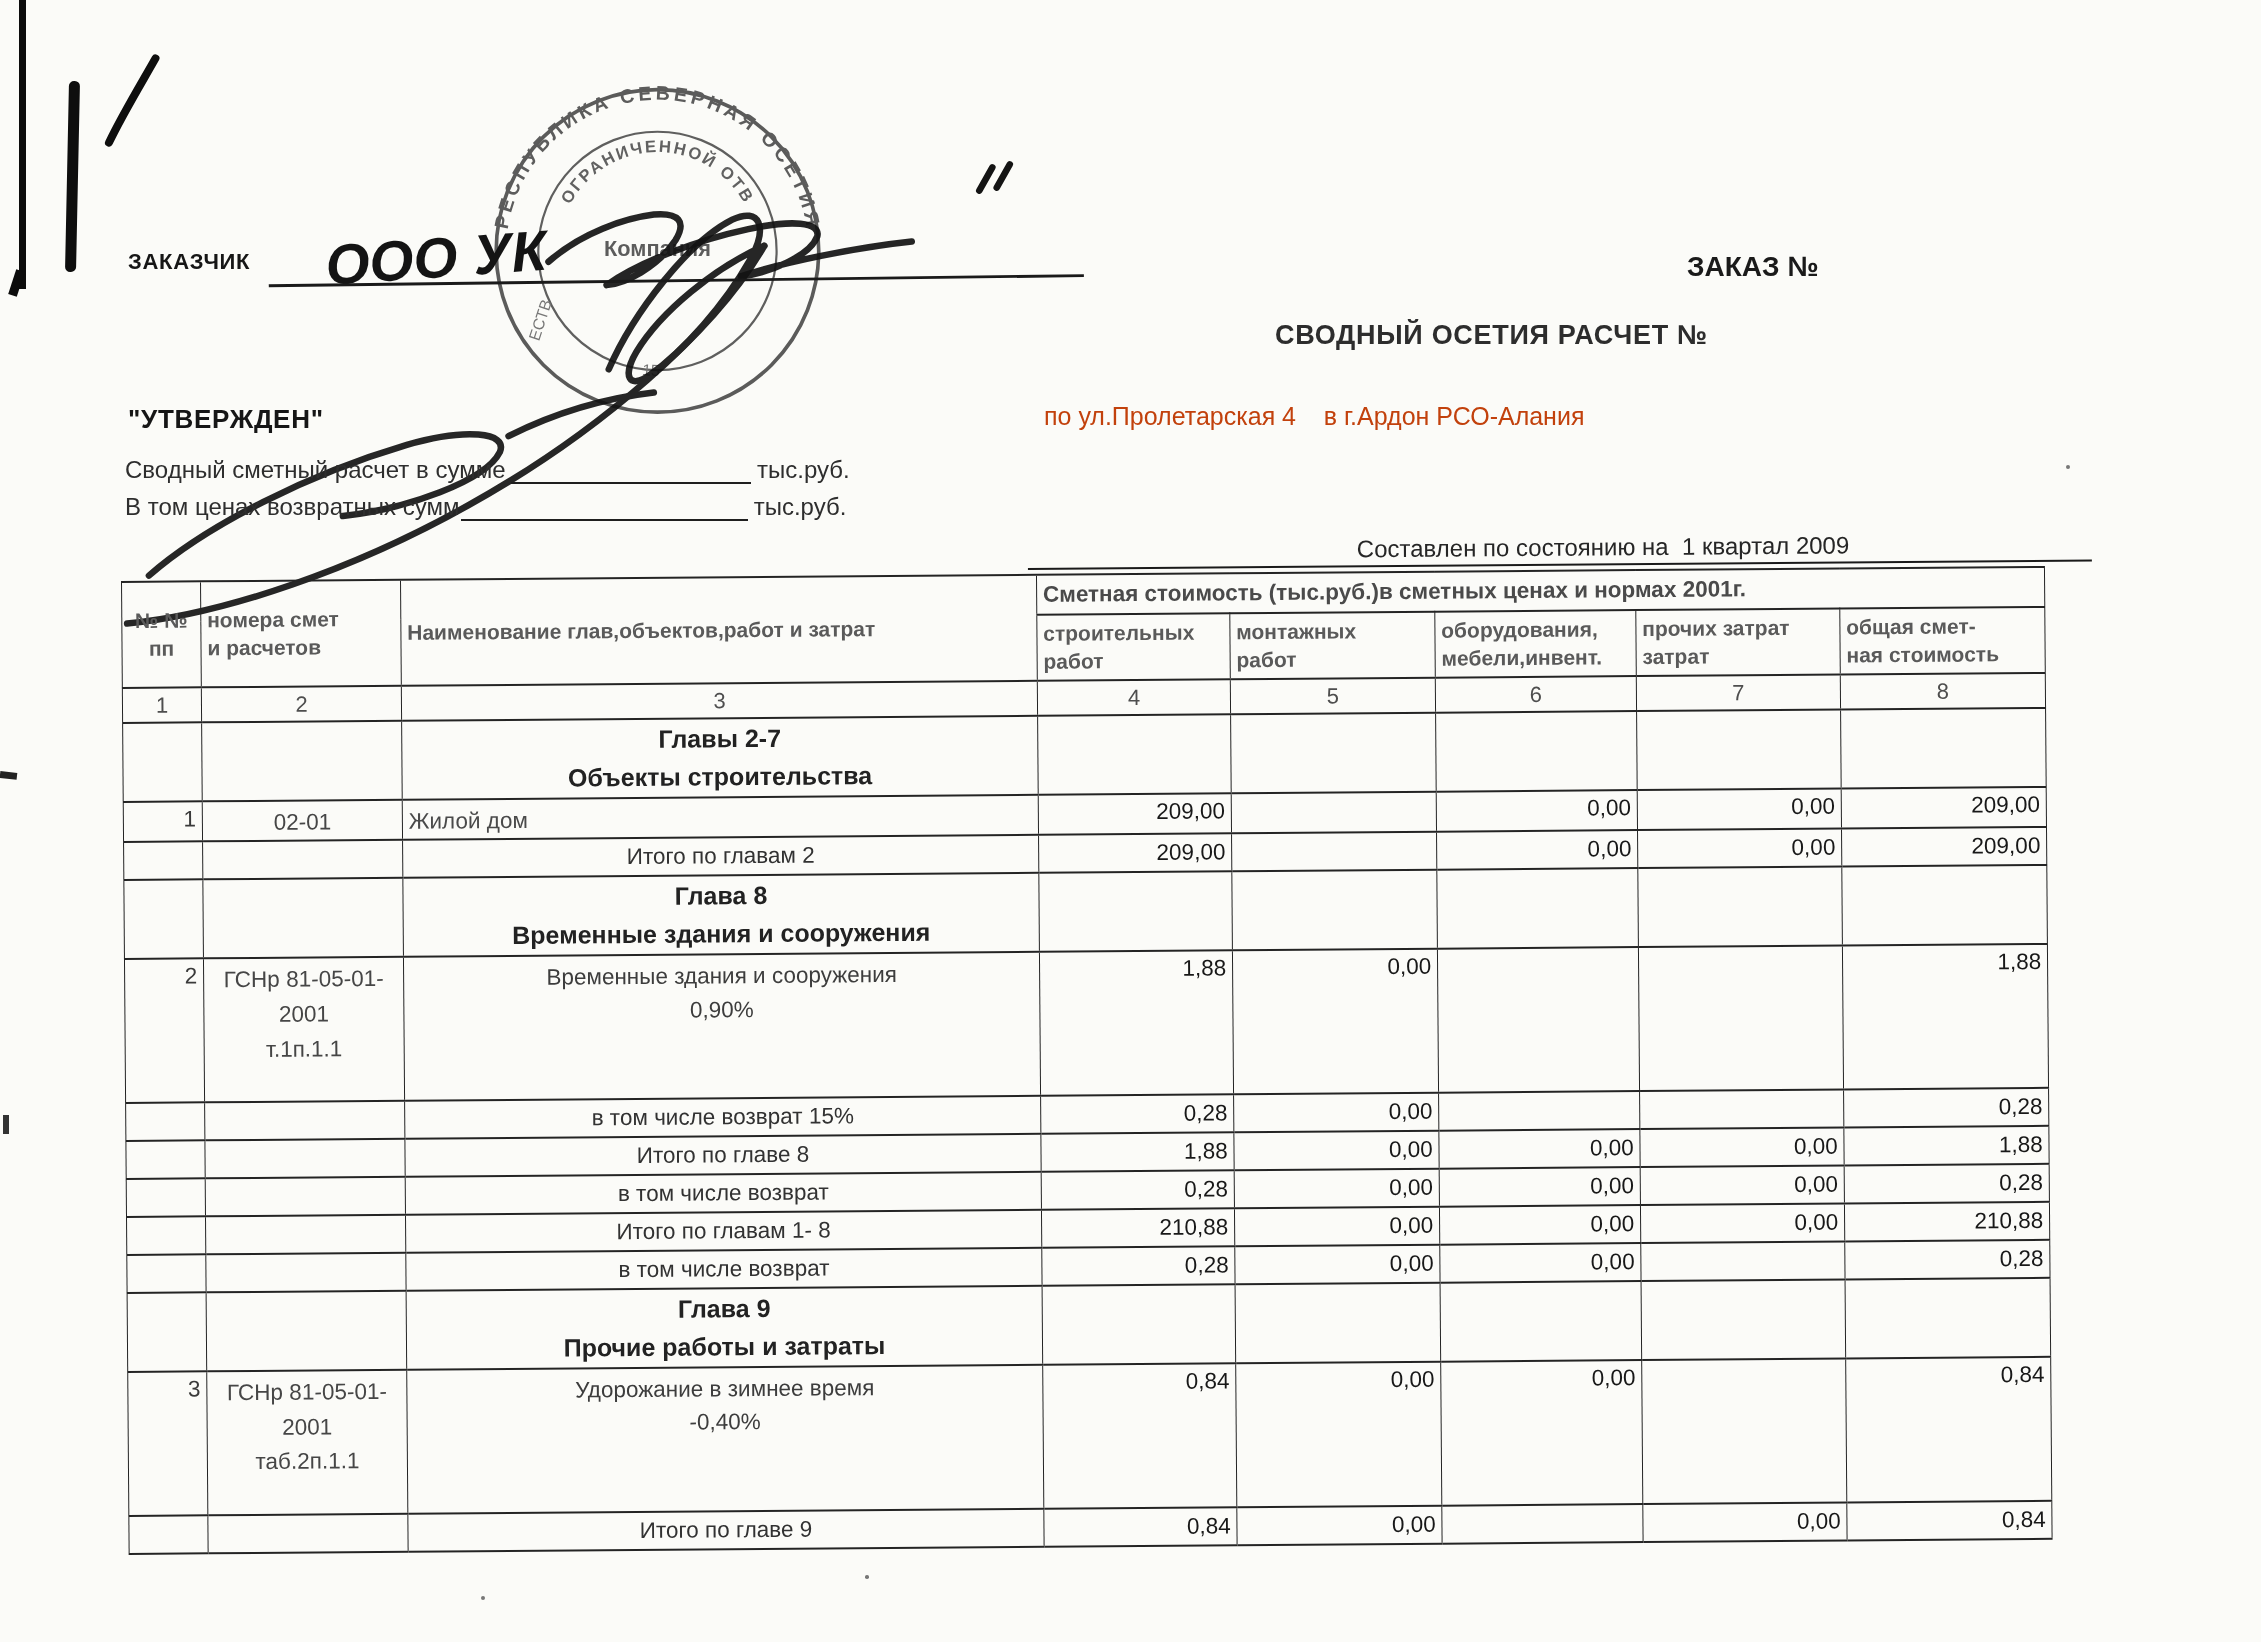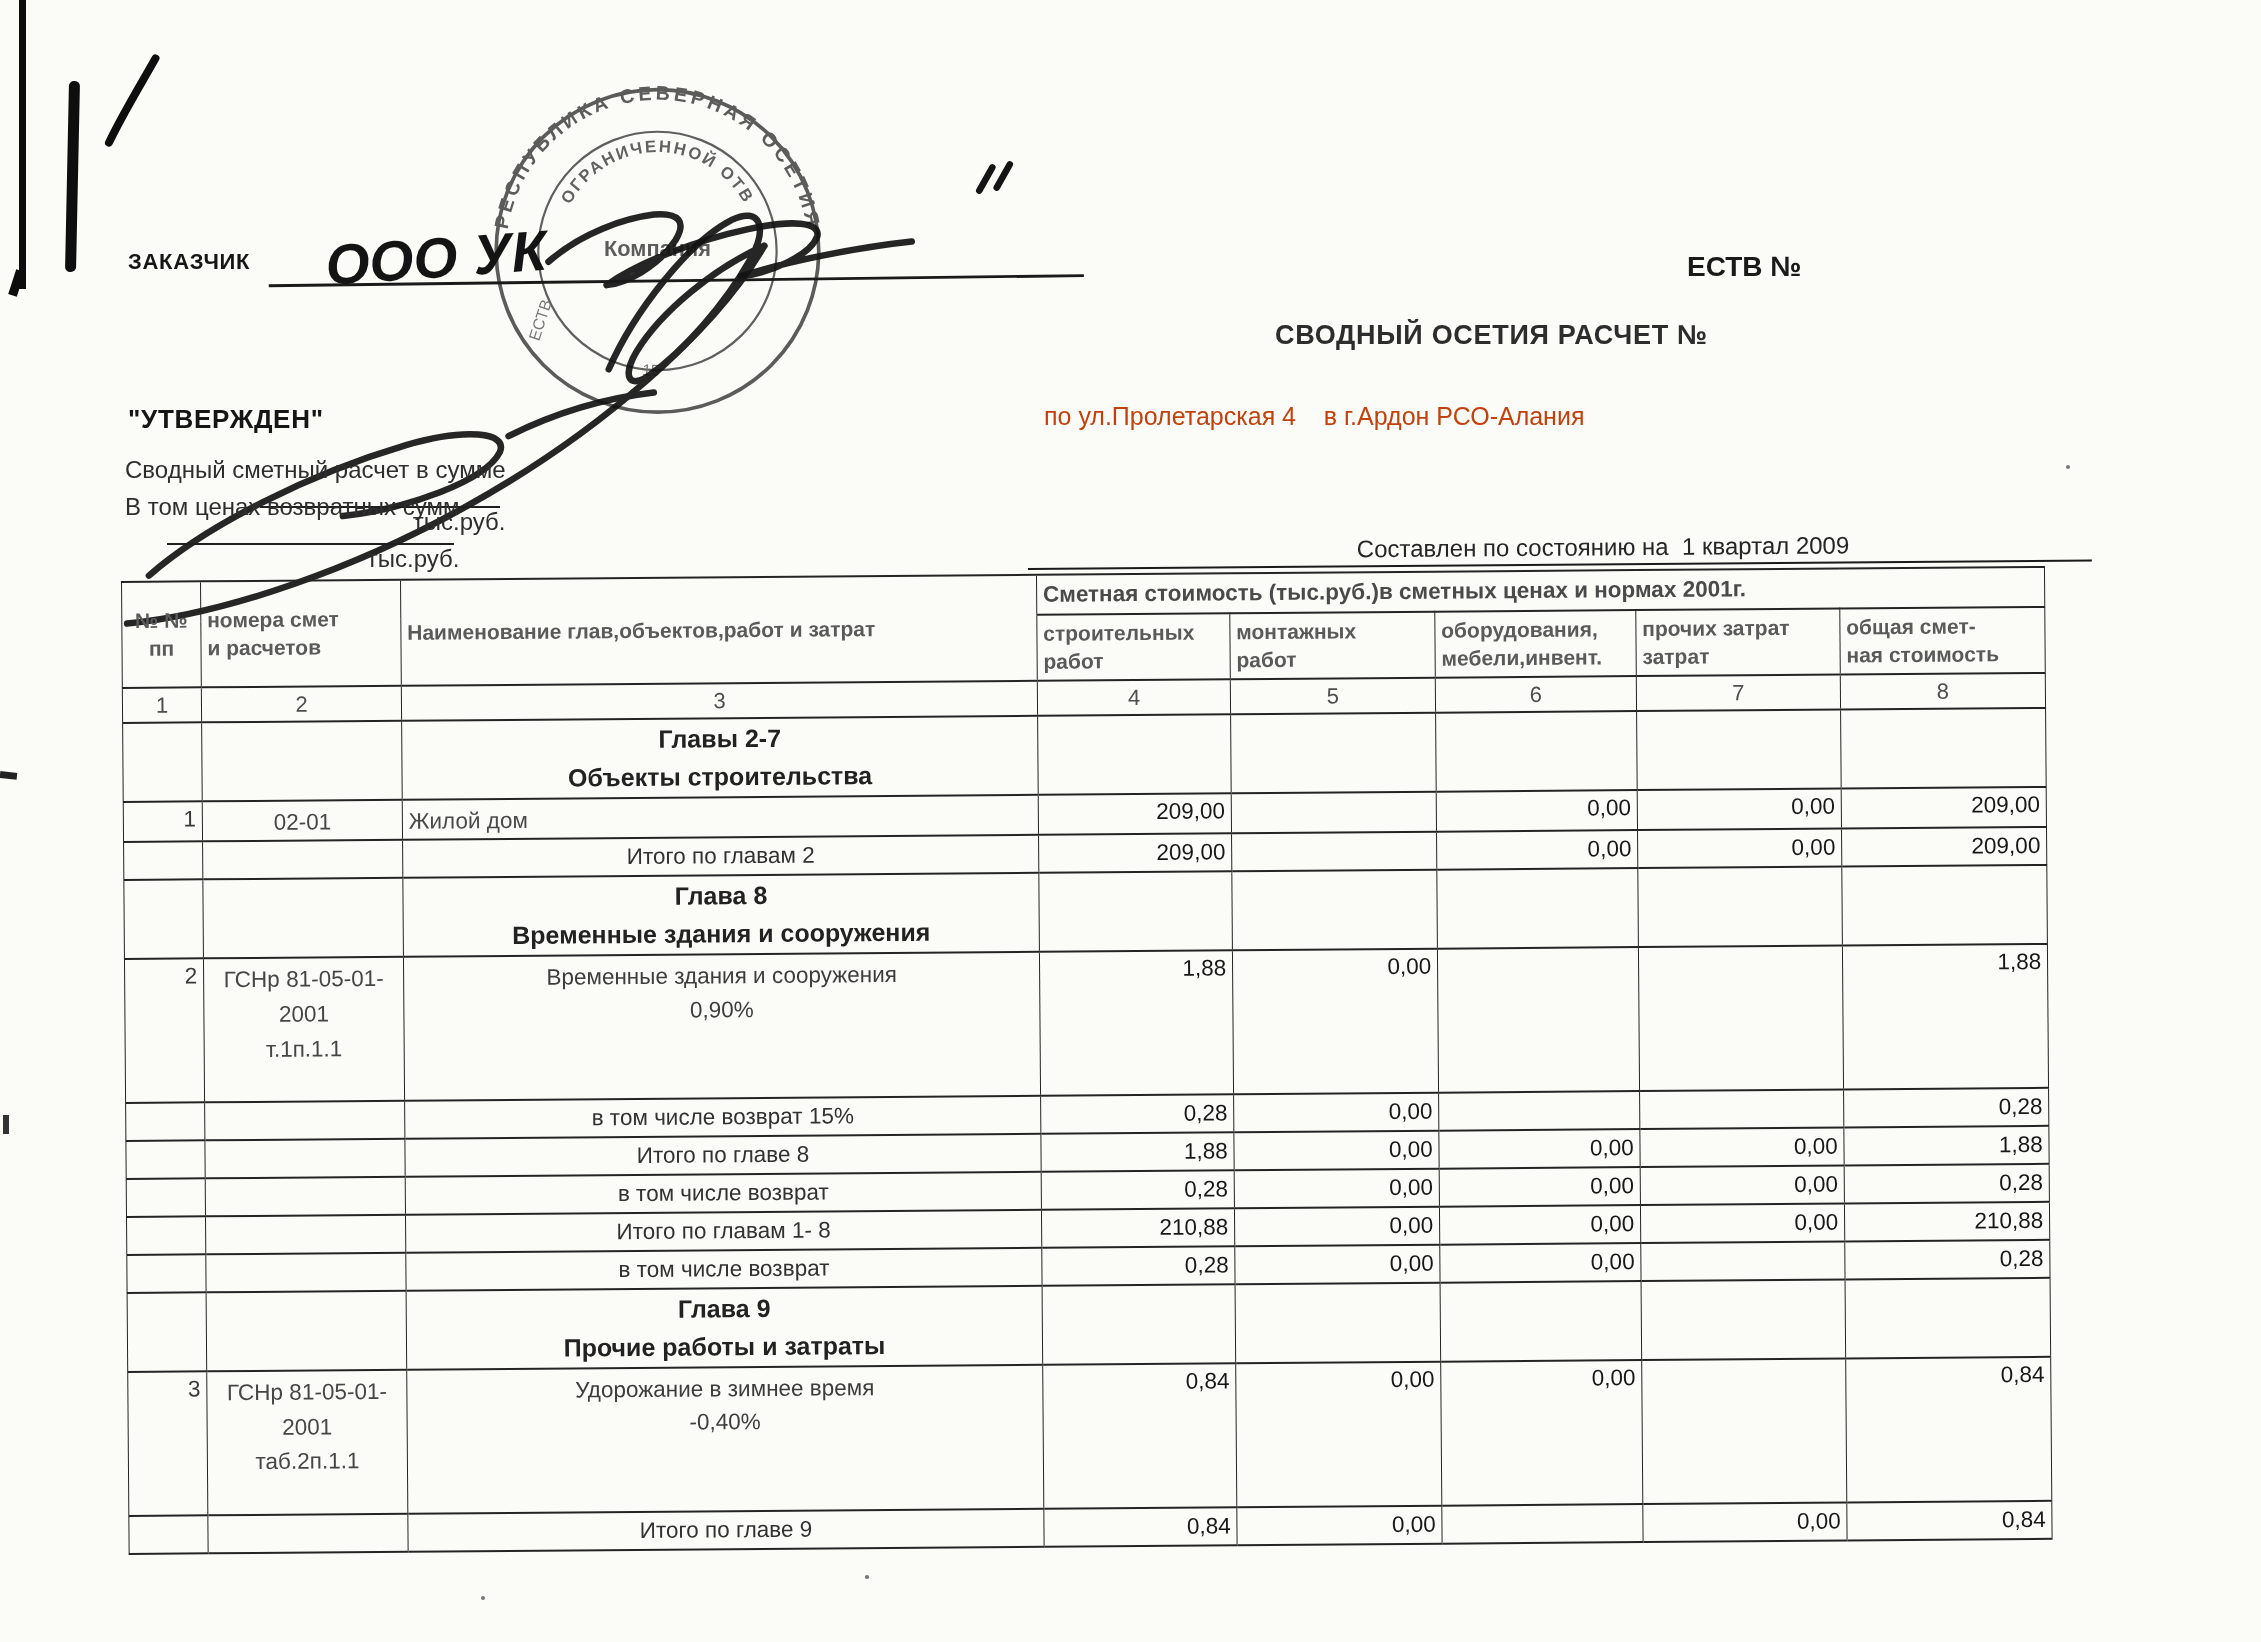--- a/index.html
+++ b/index.html
@@ -13,21 +13,21 @@
   .tick1{left:0;top:772px;width:17.4px;height:6.5px;background:#222;transform:rotate(6deg);}
   .tick2{left:2.9px;top:1115px;width:6.5px;height:19px;background:#333;}
   .speck{border-radius:50%;background:#777;}
   
   .customer-label{left:128px;top:249px;font-size:22px;font-weight:bold;letter-spacing:0.7px;color:#161616;}
   .approved-label{left:128px;top:404px;font-size:26px;font-weight:bold;letter-spacing:0.7px;color:#161616;}
   .order-label{left:1687px;top:251px;font-size:28px;font-weight:bold;color:#1a1a1a;}
   .doc-title{left:1275px;top:320px;font-size:27px;font-weight:bold;color:#2d2d2d;letter-spacing:0.7px;}
   .subtitle1{left:1044px;top:363px;font-size:25px;color:#2b2b2b;}
   .subtitle2{left:1044px;top:402px;font-size:25px;color:#c2410c;white-space:pre;}
-  .fillrow{left:125px;font-size:24px;color:#2e2e2e;display:flex;align-items:flex-end;flex-direction:column;}
+  .fillrow{left:125px;font-size:24px;color:#2e2e2e;display:flex;align-items:flex-end;}
   .sum-row{top:456px;}
   .returns-row{top:493px;}
   .blank{display:inline-block;border-bottom:2.2px solid #1f1f1f;height:22px;margin:0 5.8px;}
   .blank.b1{width:240px;}
   .blank.b2{width:287px;margin-left:1.5px;}
   .compiled{left:1357px;top:545px;font-size:24px;color:#262626;white-space:pre;}
   .topline{left:1028px;top:575px;width:1064px;height:2.2px;background:#1a1a1a;}
   .tilt{left:0;top:0;width:2261px;height:1643px;transform:rotate(-0.45deg);transform-origin:121px 581px;}
   
   table.est{position:absolute;left:121px;top:581px;width:1923px;border-collapse:collapse;table-layout:fixed;}
@@ -102,21 +102,21 @@
       <path d="M755,360 C800,320 860,300 900,295 C935,292 945,305 930,330 C905,368 860,390 835,392 M835,392 C880,360 960,330 1030,315 C1090,302 1130,305 1125,325 C1115,352 1060,375 1020,380 M1020,380 C1080,360 1180,340 1255,332" fill="none" stroke="#121212" stroke-width="9" stroke-linecap="round" opacity="0.92"></path>
       <path d="M1348,262 L1366,230 M1372,258 L1390,226" stroke="#141414" stroke-width="9" stroke-linecap="round"></path>
       <line x1="370" y1="393" x2="1492" y2="379" stroke="#1a1a1a" stroke-width="4"></line>
     </g>
 
     <path d="M150,196 C168,158 196,112 214,80" fill="none" stroke="#0e0e0e" stroke-width="11" stroke-linecap="round"></path>
   </svg>
 
   <div class="abs customer-label">ЗАКАЗЧИК</div>
   <div class="abs approved-label">"УТВЕРЖДЕН"</div>
-  <div class="abs order-label">ЕСТВ №</div>
+  <div class="abs order-label">ЗАКАЗ №</div>
   <div class="abs doc-title">СВОДНЫЙ ОСЕТИЯ РАСЧЕТ №</div>
   <div class="abs subtitle2">по ул.Пролетарская 4    в г.Ардон РСО-Алания</div>
 
   <div class="abs fillrow sum-row">
     <span>Сводный сметный расчет в сумме</span>
       <span class="blank b1"></span>
       <span>тыс.руб.</span>
   </div>
   <div class="abs fillrow returns-row">
     <span>В том ценах возвратных сумм</span>

